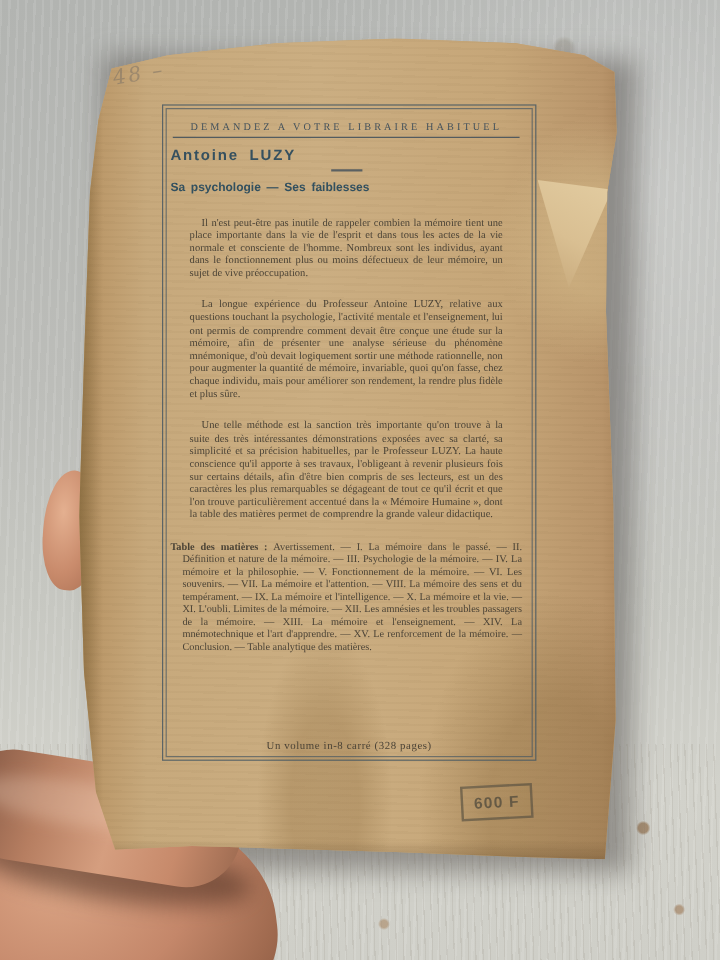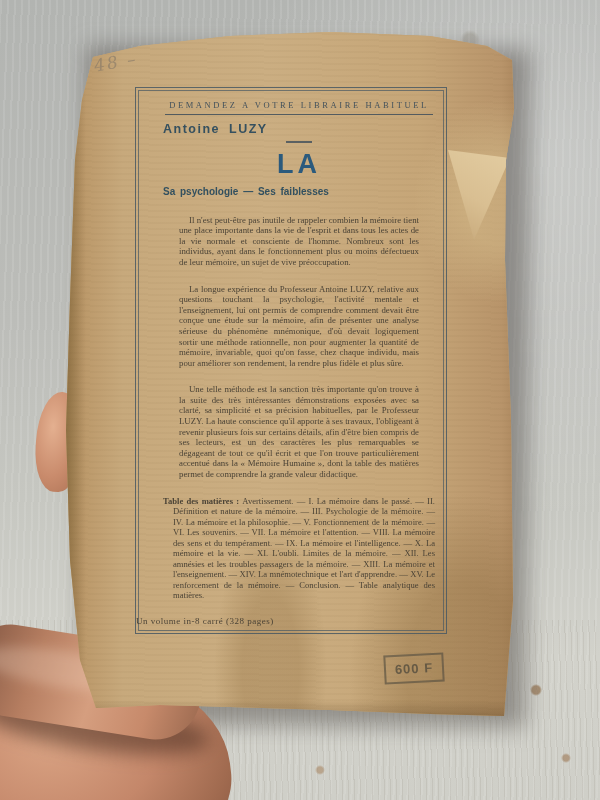--- a/index.html
+++ b/index.html
@@ -73,21 +73,21 @@
 
   .price-stamp{position:absolute;left:326px;top:628px;width:56px;height:25px;z-index:4;
     border:2px solid rgba(62,62,56,.5);transform:rotate(-3deg);
     display:flex;align-items:center;justify-content:center;
     font-family:"Liberation Sans",sans-serif;font-weight:bold;font-size:13px;
     letter-spacing:1px;color:rgba(58,58,52,.62);
     background:linear-gradient(100deg, rgba(0,0,0,0) 60%, rgba(160,130,80,.25));}
 
   
   .frame{position:absolute;left:77px;top:61px;width:312px;height:547px;z-index:3;
-    border:1.5px solid rgba(72,88,99,.85);box-sizing:border-box;padding:9px 11px 6px 27px;
+    border:1.5px solid rgba(72,88,99,.85);box-sizing:border-box;padding:9px 11px 6px 6px;
     color:#4b4437;overflow:hidden;}
   .frame::before{content:"";position:absolute;inset:2px;border:1px solid rgba(72,88,99,.7);
     pointer-events:none;}
 
   .banner{font-family:"Liberation Serif",serif;font-size:8.5px;letter-spacing:2.6px;
     text-align:center;color:#44525c;padding:3px 0 4px 0;margin:0 2px 7px 2px;
     border-bottom:1.5px solid rgba(62,78,90,.85);white-space:nowrap;}
 
   .author{font-family:"Liberation Sans",sans-serif;font-weight:bold;font-size:12.5px;
     letter-spacing:1.5px;text-align:left;color:#35505f;word-spacing:4px;}
@@ -102,21 +102,21 @@
     text-align:left;color:#32505f;margin-top:7px;line-height:1.35;word-spacing:2px;}
 
   .bodytext{margin-top:9px;font-size:8.8px;line-height:10.6px;text-align:justify;
     color:#4b4336;}
   .bodytext p{margin:16px;text-indent:10px;}
 
   .toc{margin-top:9px;font-size:8.6px;line-height:10.5px;text-align:justify;color:#4b4336;
     padding-left:10px;text-indent:-10px;}
   .toc .lead{font-weight:bold;}
 
-  .edition{position:absolute;left:0;bottom:7px;width:100%;text-align:left;
+  .edition{position:absolute;left:0;bottom:7px;width:100%;text-align:center;
     font-size:9px;color:#4b4336;letter-spacing:.5px;}
 </style>
 </head>
 <body>
 
 <div class="photo">
 
   <div class="book-shadow"></div>
 
   <div class="hand">
@@ -133,21 +133,20 @@
     <div class="torn-corner"></div>
 
     <div class="frame">
 
       <div class="banner">DEMANDEZ A VOTRE LIBRAIRE HABITUEL</div>
 
       <div class="author">Antoine LUZY</div>
       <div class="author-rule"></div>
 
       <div class="title">
-        <span class="l1">LA</span>
       </div>
 
       <div class="subtitle">
         <div>Sa psychologie — Ses faiblesses</div>
       </div>
 
       <div class="bodytext">
         <p>Il n'est peut-être pas inutile de rappeler combien la mémoire tient une place importante dans la vie de l'esprit et dans tous les actes de la vie normale et consciente de l'homme. Nombreux sont les individus, ayant dans le fonctionnement plus ou moins défectueux de leur mémoire, un sujet de vive préoccupation.</p>
         <p>La longue expérience du Professeur Antoine LUZY, relative aux questions touchant la psychologie, l'activité mentale et l'enseignement, lui ont permis de comprendre comment devait être conçue une étude sur la mémoire, afin de présenter une analyse sérieuse du phénomène mnémonique, d'où devait logiquement sortir une méthode rationnelle, non pour augmenter la quantité de mémoire, invariable, quoi qu'on fasse, chez chaque individu, mais pour améliorer son rendement, la rendre plus fidèle et plus sûre.</p>
         <p>Une telle méthode est la sanction très importante qu'on trouve à la suite des très intéressantes démonstrations exposées avec sa clarté, sa simplicité et sa précision habituelles, par le Professeur LUZY. La haute conscience qu'il apporte à ses travaux, l'obligeant à revenir plusieurs fois sur certains détails, afin d'être bien compris de ses lecteurs, est un des caractères les plus remarquables se dégageant de tout ce qu'il écrit et que l'on trouve particulièrement accentué dans la « Mémoire Humaine », dont la table des matières permet de comprendre la grande valeur didactique.</p>

